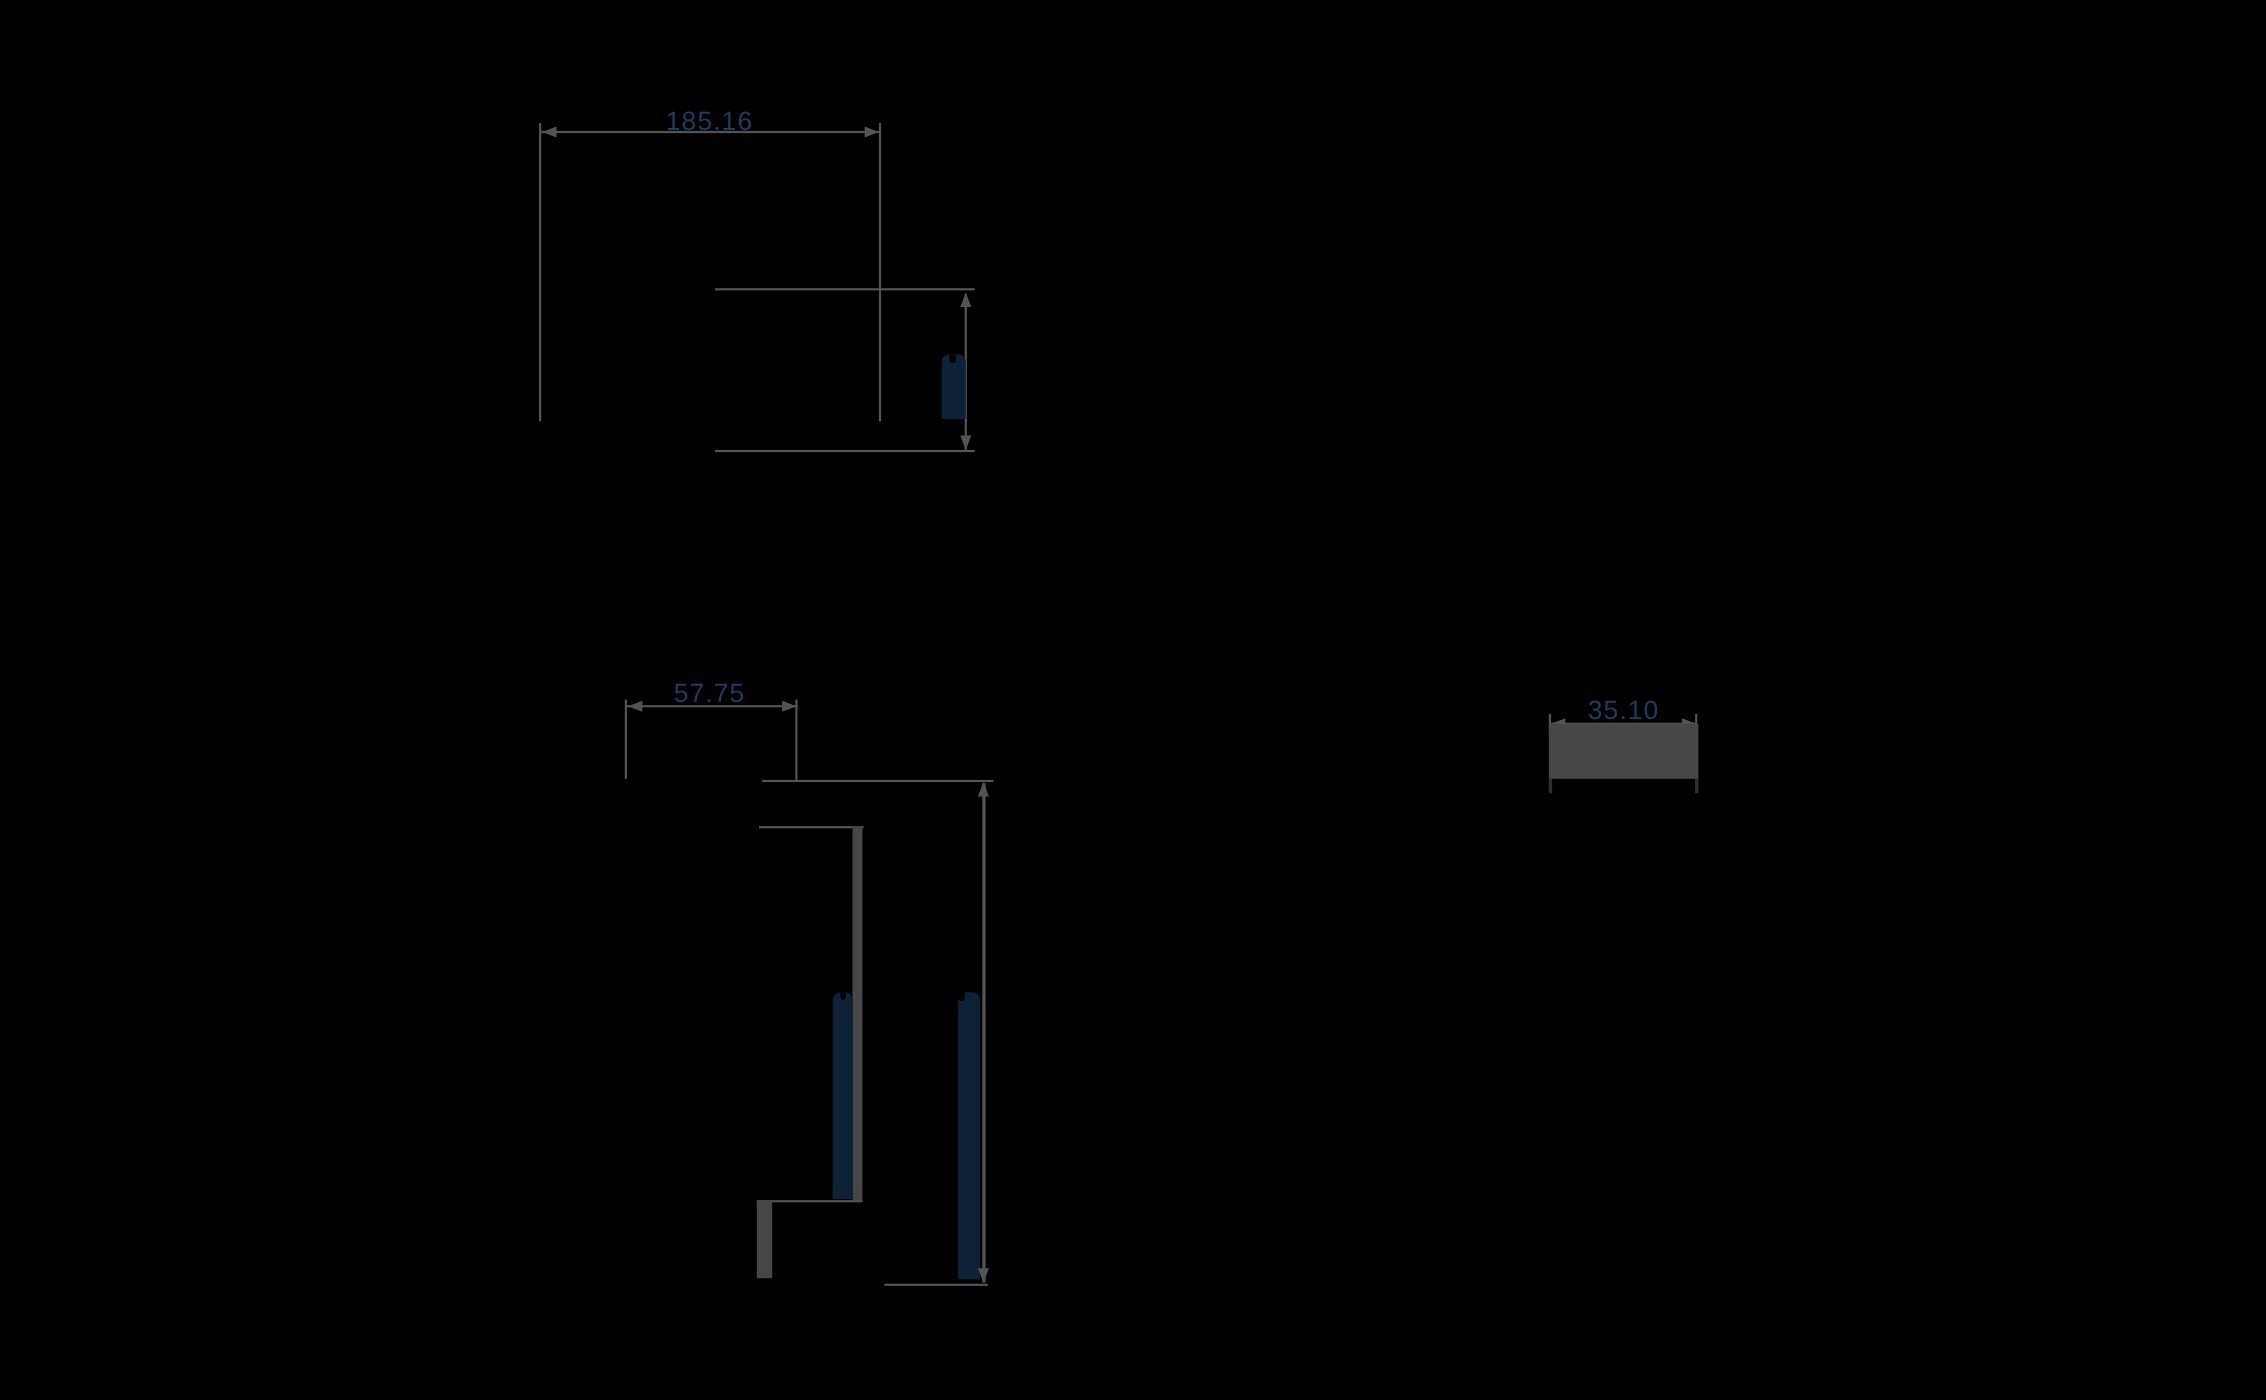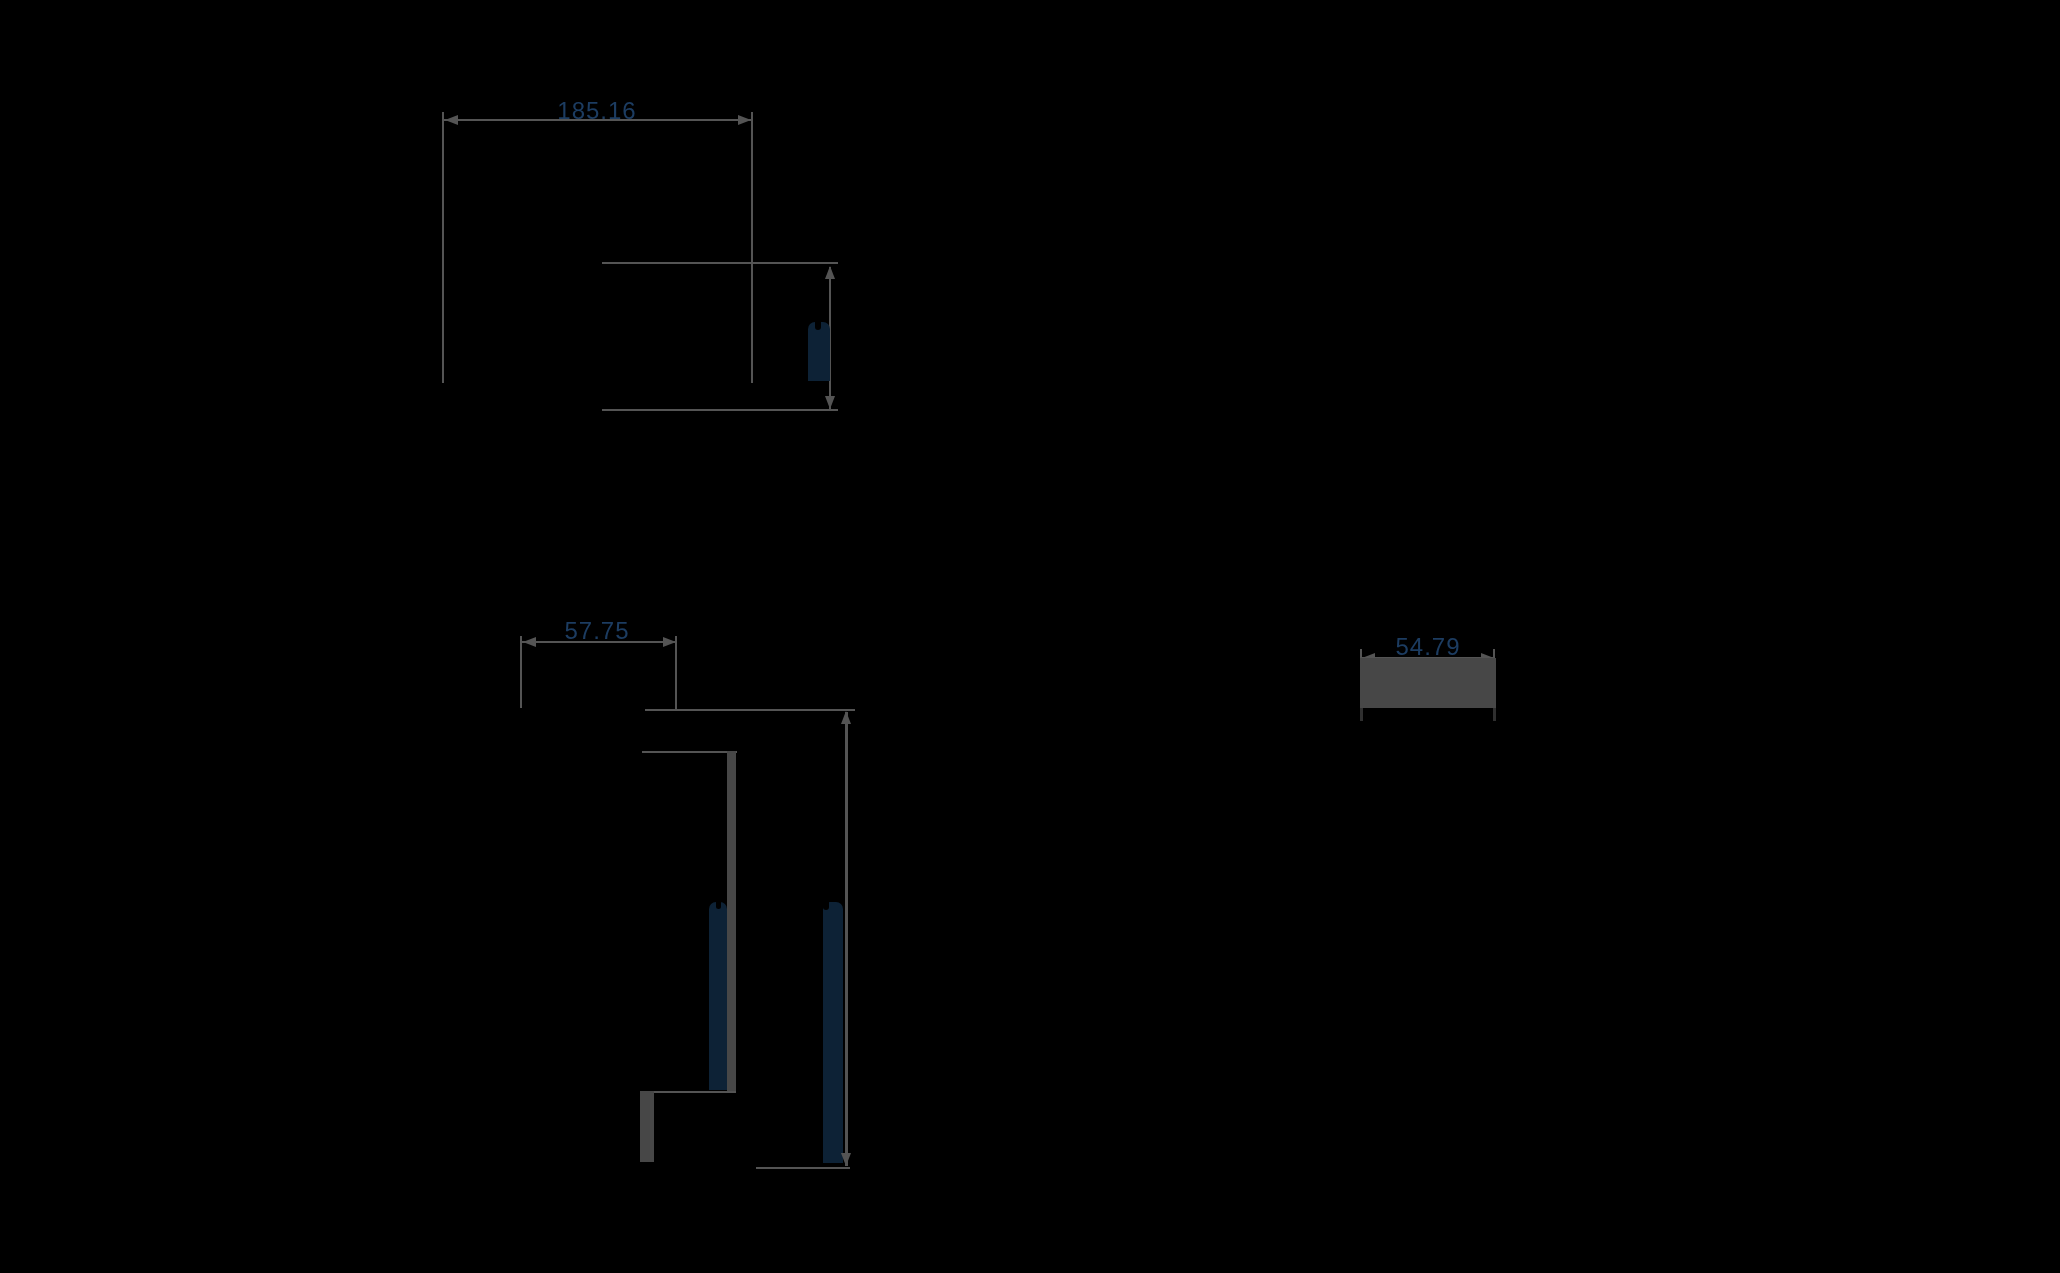--- a/index.html
+++ b/index.html
@@ -7,20 +7,21 @@
     padding: 0;
     background: #000000;
   }
   #canvas {
     position: relative;
     width: 1657px;
     height: 1273px;
     background: #000000;
     overflow: hidden;
     font-family: "Liberation Sans", sans-serif;
+    margin-left: 48px;
   }
   .hline, .vline, .tick {
     position: absolute;
     background: #545454;
   }
   .wall, .solid {
     position: absolute;
     background: #474747;
   }
   .seal {
@@ -107,21 +108,21 @@
     <div class="notch" style="left:823px; top:902px; width:6px; height:8px;"></div>
 
     <div class="vline" style="left:845px; top:712px; width:3px; height:454px;"></div>
     <div class="arrow up" style="left:841px; top:711px;"></div>
     <div class="arrow down" style="left:841px; top:1153px;"></div>
 
     <div class="hline" style="left:756px; top:1167px; width:94px; height:2px;"></div>
   </div>
 
   <div>
-    <div class="dim-label" style="left:1368px; top:635px; width:120px;">54.79</div>
+    <div class="dim-label" style="left:1368px; top:635px; width:120px;">35.10</div>
 
     <div class="tick" style="left:1360px; top:649px; width:2px; height:16px;"></div>
     <div class="tick" style="left:1493px; top:649px; width:2px; height:16px;"></div>
 
     <div class="hline" style="left:1361px; top:657px; width:133px; height:2px;"></div>
     <div class="arrow left" style="left:1362px; top:653px;"></div>
     <div class="arrow right" style="left:1481px; top:653px;"></div>
 
     <div class="solid" style="left:1360px; top:658px; width:136px; height:50px;"></div>
 

